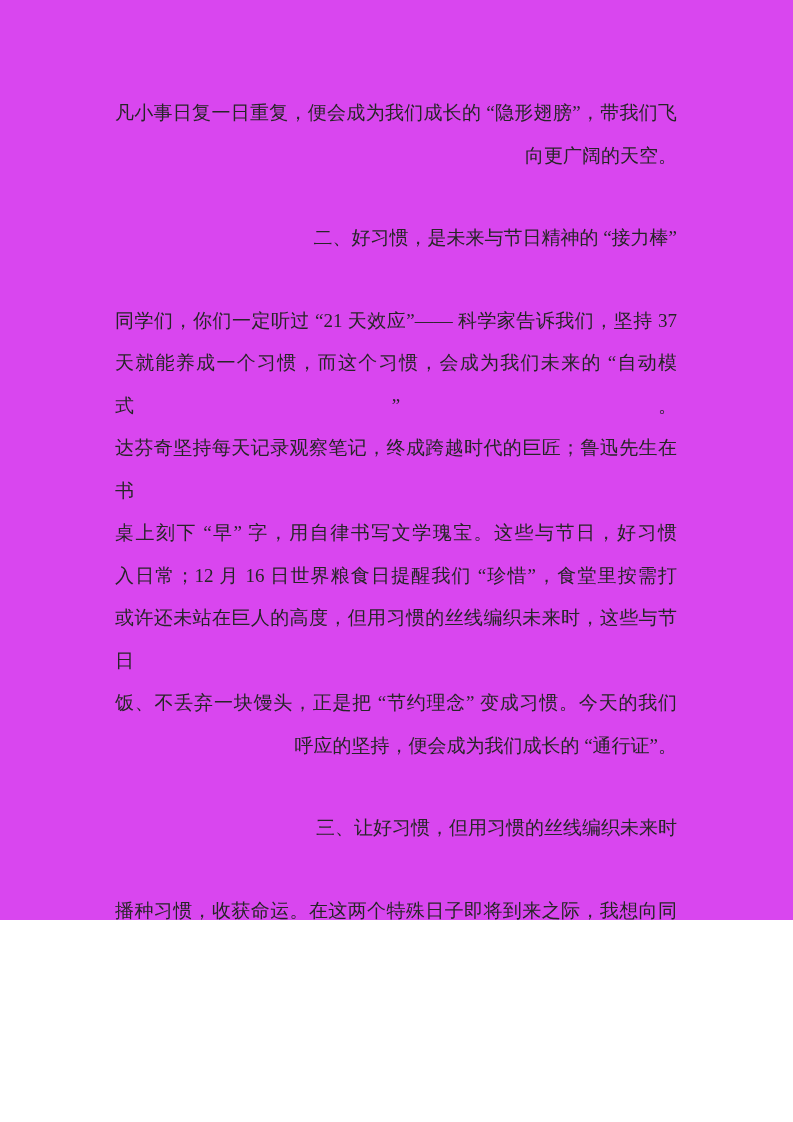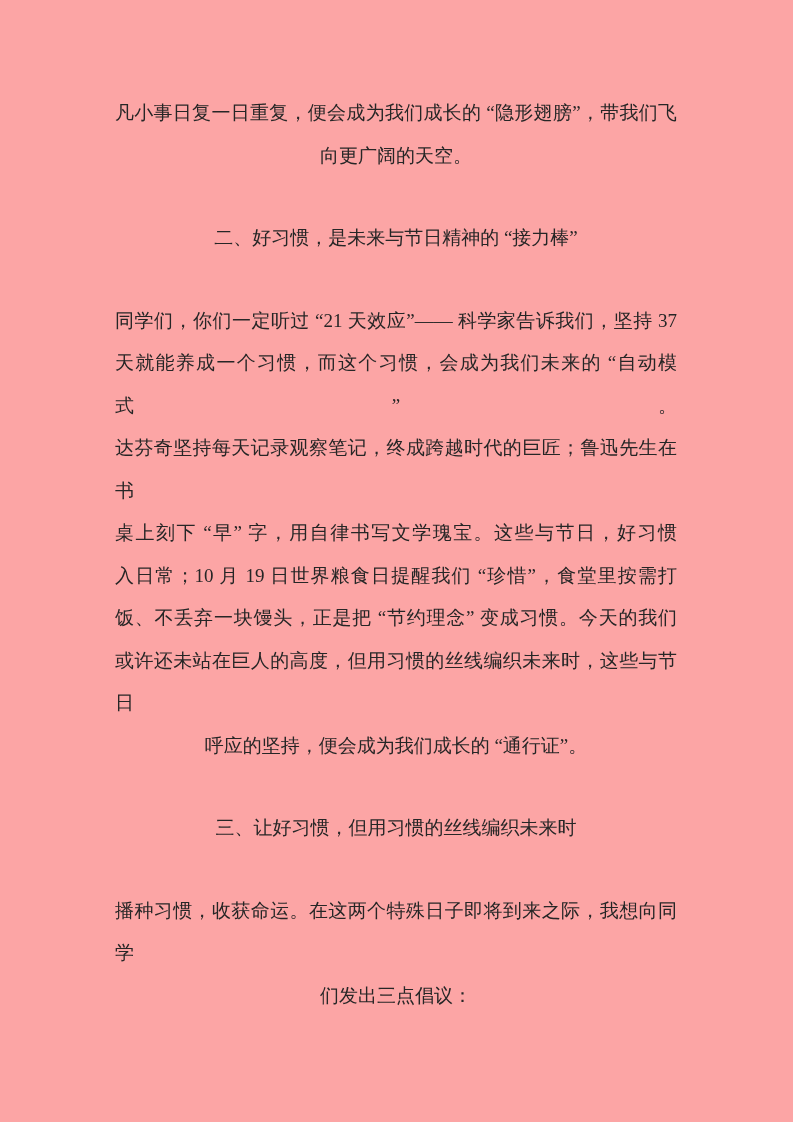--- a/index.html
+++ b/index.html
@@ -3,35 +3,35 @@
 <meta charset="utf-8">
 <style>
   html, body {
     margin: 0;
     padding: 0;
     background: #ffffff;
   }
   .page {
     position: relative;
     width: 793px;
-    height: 1122px;
+    height: 920px;
     box-sizing: border-box;
-    background: #fca5a5;
+    background: #d946ef;
     overflow: hidden;
     padding: 92px 116px 11px 115px;
     font-family: "Liberation Serif", "DejaVu Serif", serif;
     font-size: 19px;
     line-height: 42.5px;
     color: #262626;
   }
   .para {
     margin: 0 0 40px 0;
   }
   .line {
-    text-align: center;
+    text-align: right;
     white-space: pre-wrap;
   }
   
   .line.j {
     text-align: justify;
     text-align-last: justify;
   }
   
   .para, .line {
     font-kerning: none;
@@ -49,23 +49,23 @@
 
   <div class="para">
     <div class="line">二、好习惯，是未来与节日精神的 “接力棒”</div>
   </div>
 
   <div class="para">
     <div class="line j">同学们，你们一定听过 “21 天效应”—— 科学家告诉我们，坚持 37</div>
     <div class="line j">天就能养成一个习惯，而这个习惯，会成为我们未来的 “自动模式”。</div>
     <div class="line j">达芬奇坚持每天记录观察笔记，终成跨越时代的巨匠；鲁迅先生在书</div>
     <div class="line j">桌上刻下 “早” 字，用自律书写文学瑰宝。这些与节日，好习惯</div>
-    <div class="line j">入日常；10 月 19 日世界粮食日提醒我们 “珍惜”，食堂里按需打</div>
+    <div class="line j">入日常；12 月 16 日世界粮食日提醒我们 “珍惜”，食堂里按需打</div>
+    <div class="line j">或许还未站在巨人的高度，但用习惯的丝线编织未来时，这些与节日</div>
     <div class="line j">饭、不丢弃一块馒头，正是把 “节约理念” 变成习惯。今天的我们</div>
-    <div class="line j">或许还未站在巨人的高度，但用习惯的丝线编织未来时，这些与节日</div>
     <div class="line">呼应的坚持，便会成为我们成长的 “通行证”。</div>
   </div>
 
   <div class="para">
     <div class="line">三、让好习惯，但用习惯的丝线编织未来时</div>
   </div>
 
   <div class="para">
     <div class="line j">播种习惯，收获命运。在这两个特殊日子即将到来之际，我想向同学</div>
     <div class="line">们发出三点倡议：</div>

